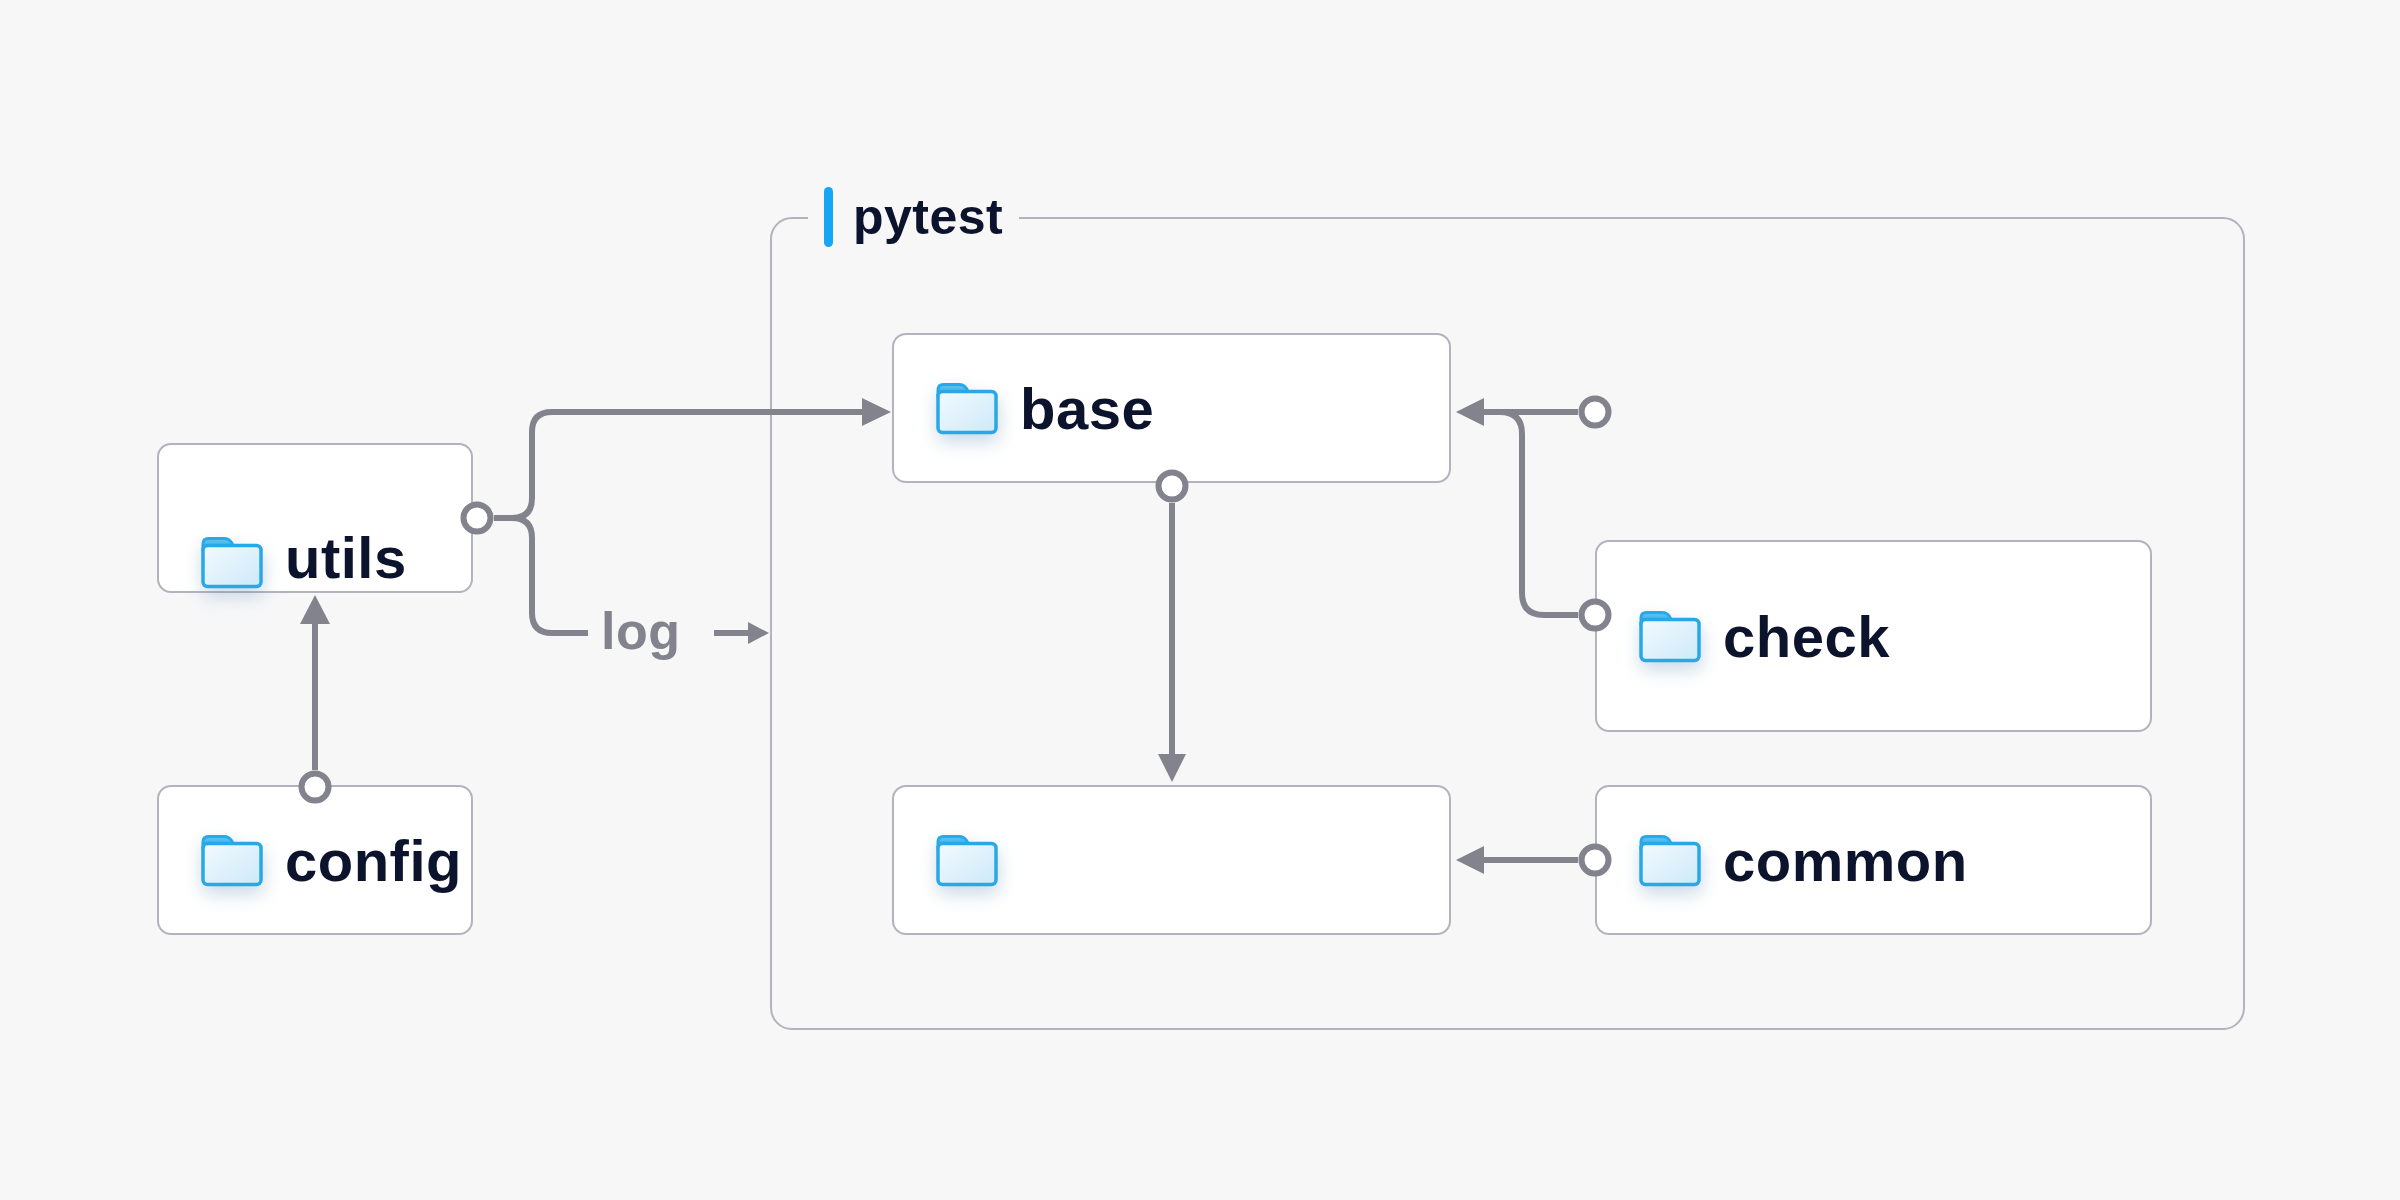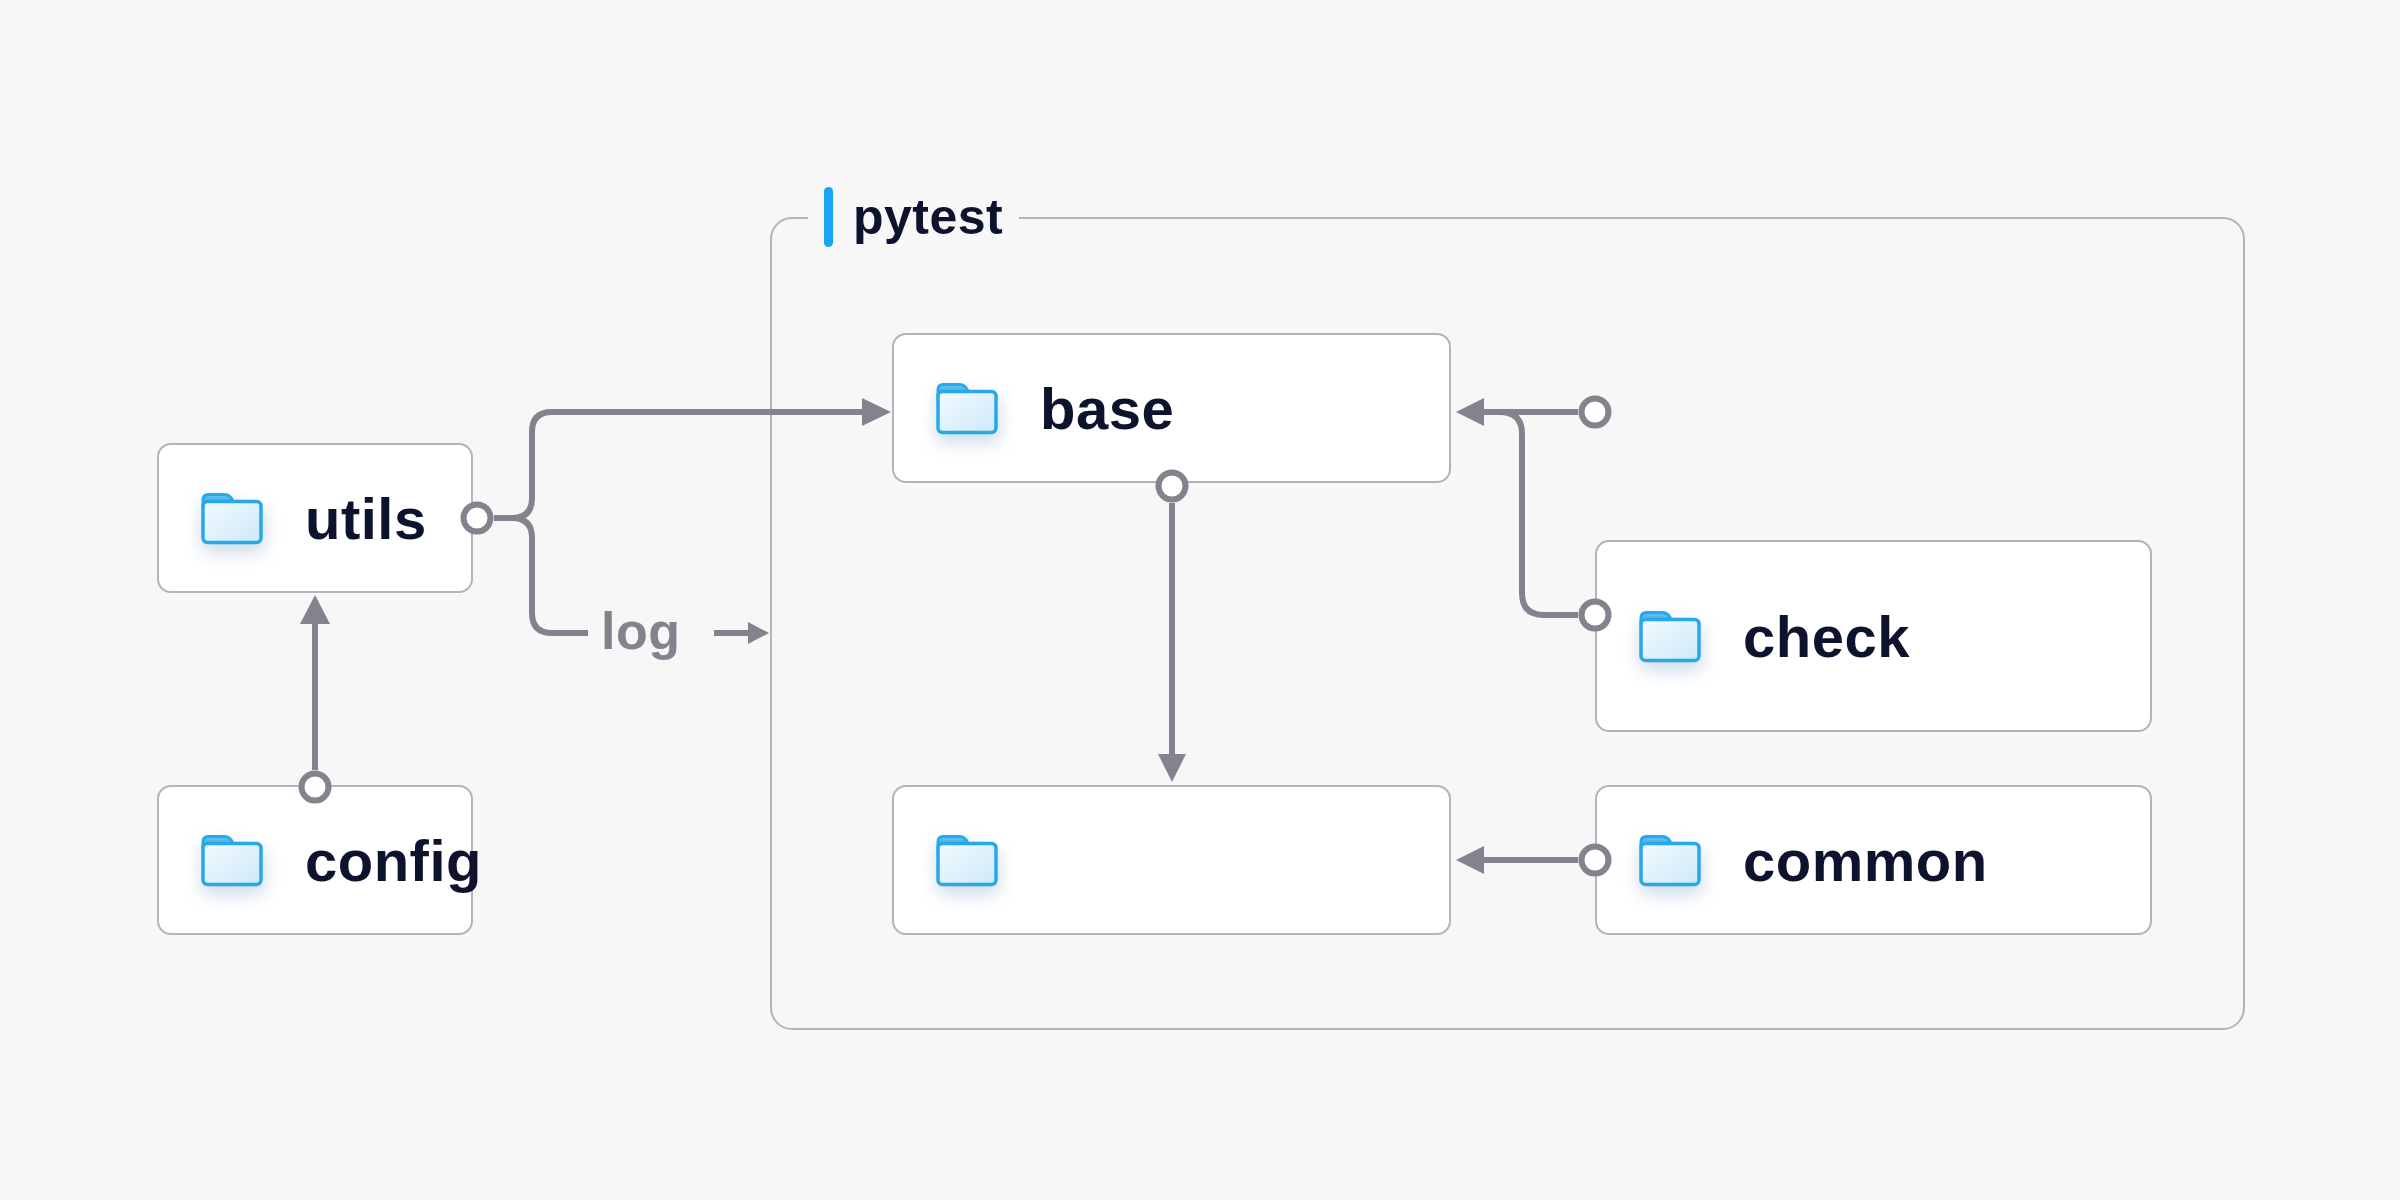--- a/index.html
+++ b/index.html
@@ -49,21 +49,21 @@
   
   .node {
     position: absolute;
     background: #ffffff;
     border: 2.5px solid #b3b3bf;
     border-radius: 14px;
     box-sizing: border-box;
     display: flex;
     align-items: center;
     padding-left: 40px;
-    gap: 40px;
+    gap: 20px;
     z-index: 2;
   }
   .node .label {
     font-size: 58px;
     font-weight: 700;
     color: #0c132d;
     letter-spacing: 0.5px;
     white-space: nowrap;
   }
   .folder svg { display: block; }
@@ -82,21 +82,21 @@
   .edge-label {
     position: absolute;
     left: 601px; top: 633px;
     transform: translateY(-54%);
     color: #83838e;
     font-size: 52px;
     font-weight: 600;
     z-index: 4;
     letter-spacing: 0.5px;
   }
-  .node-utils     { left: 157px;  top: 443px; width: 316px; height: 150px; }
+  .node-utils     { left: 157px;  top: 443px; width: 316px; height: 150px; align-items: flex-end; }
   .node-config    { left: 157px;  top: 785px; width: 316px; height: 150px; }
   .node-base      { left: 892px;  top: 333px; width: 559px; height: 150px; }
   .node-pymilvus  { left: 1595px; top: 333px; width: 557px; height: 150px; }
   .node-check     { left: 1595px; top: 540px; width: 557px; height: 192px; }
   .node-testcases { left: 892px;  top: 785px; width: 559px; height: 150px; }
   .node-common    { left: 1595px; top: 785px; width: 557px; height: 150px; }
 </style>
 </head>
 <body>
 

